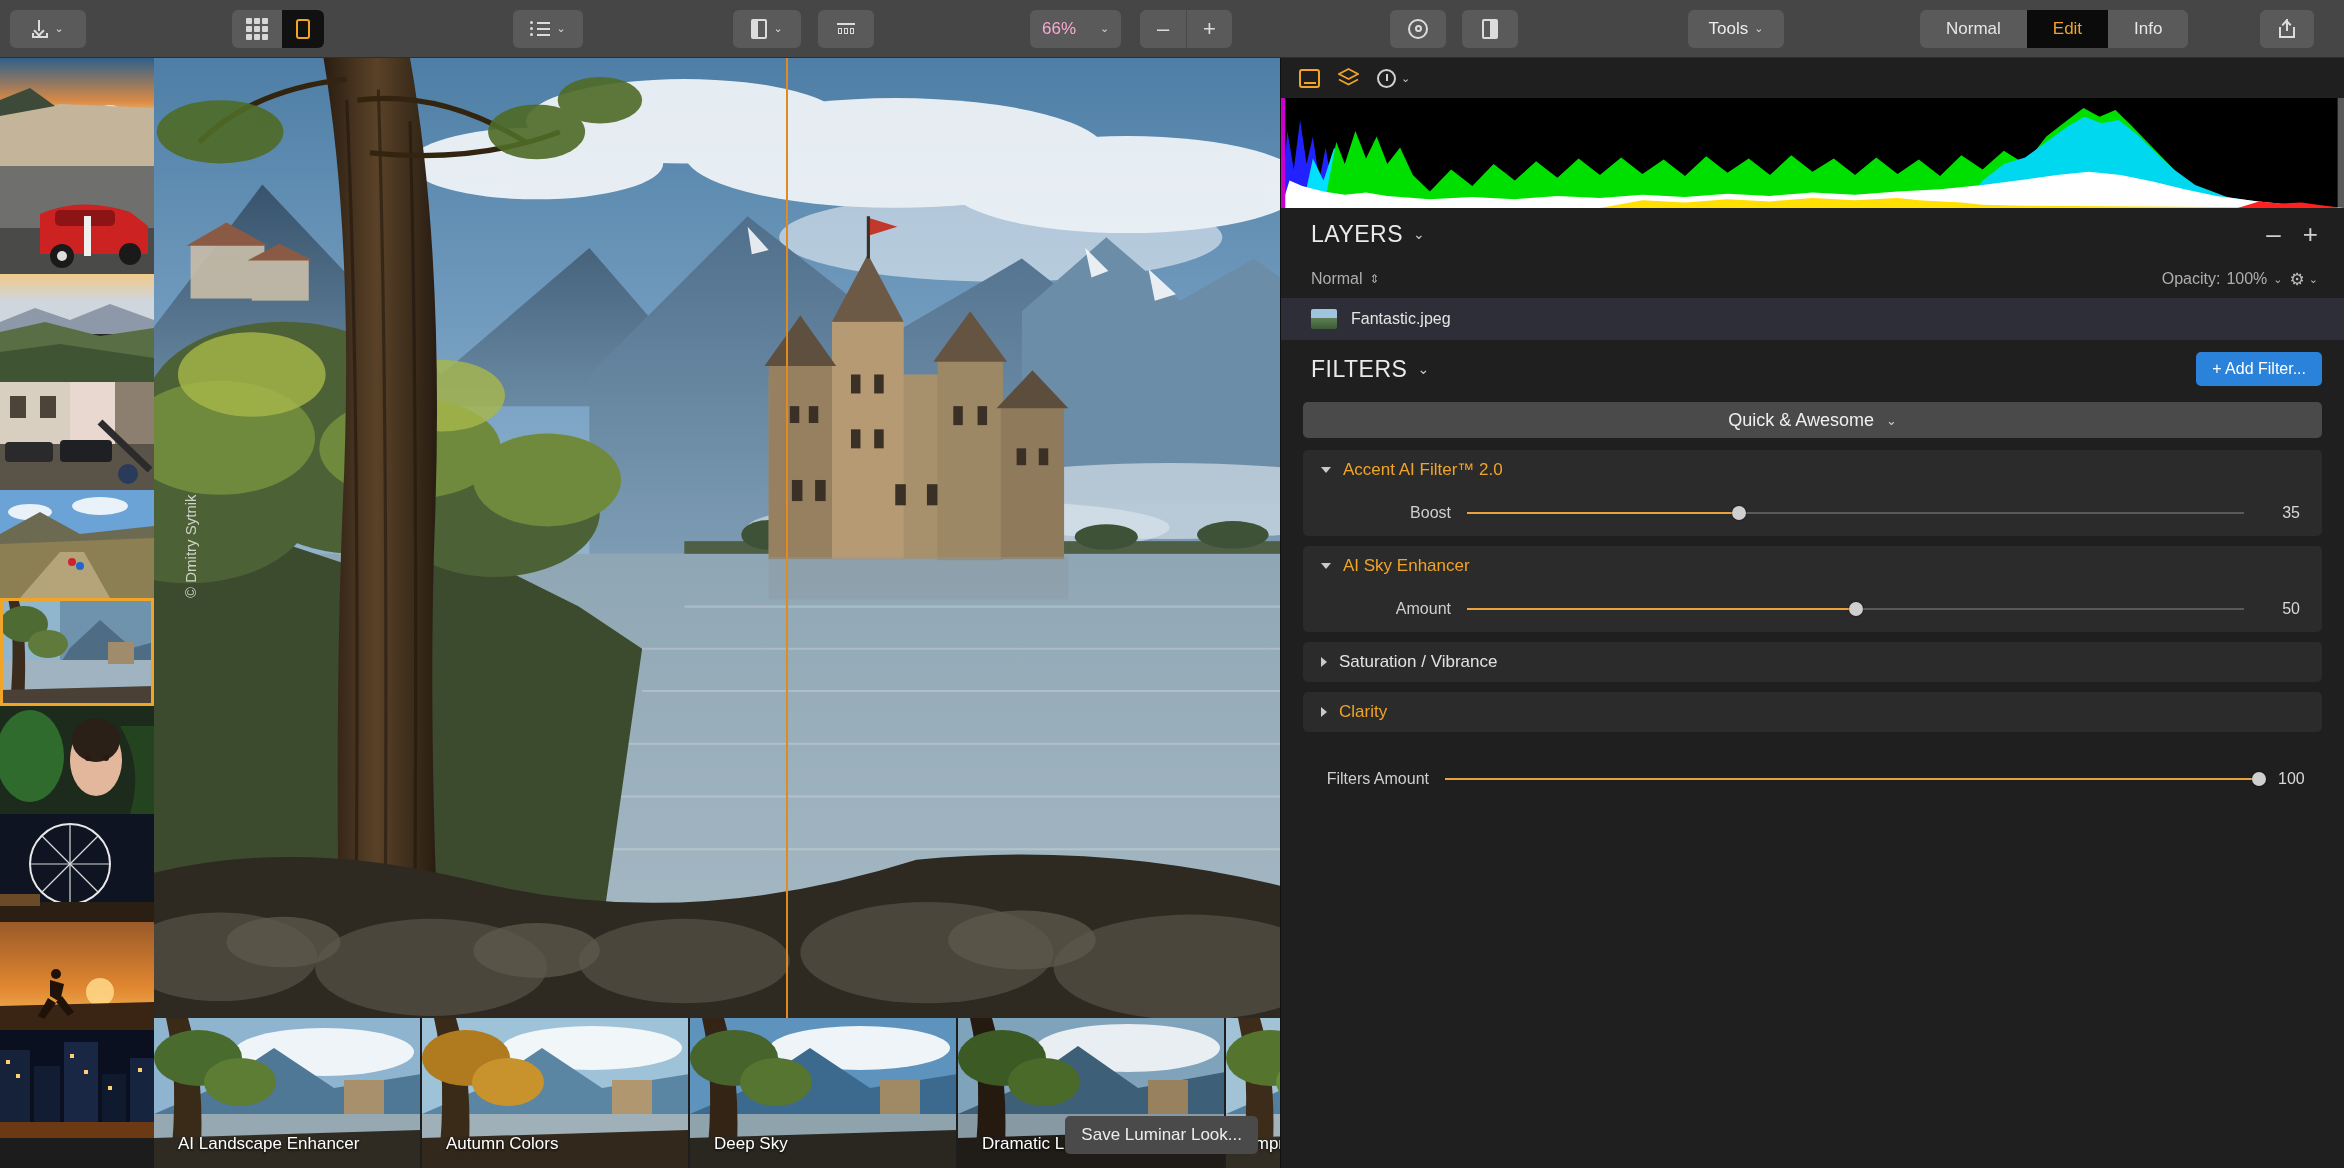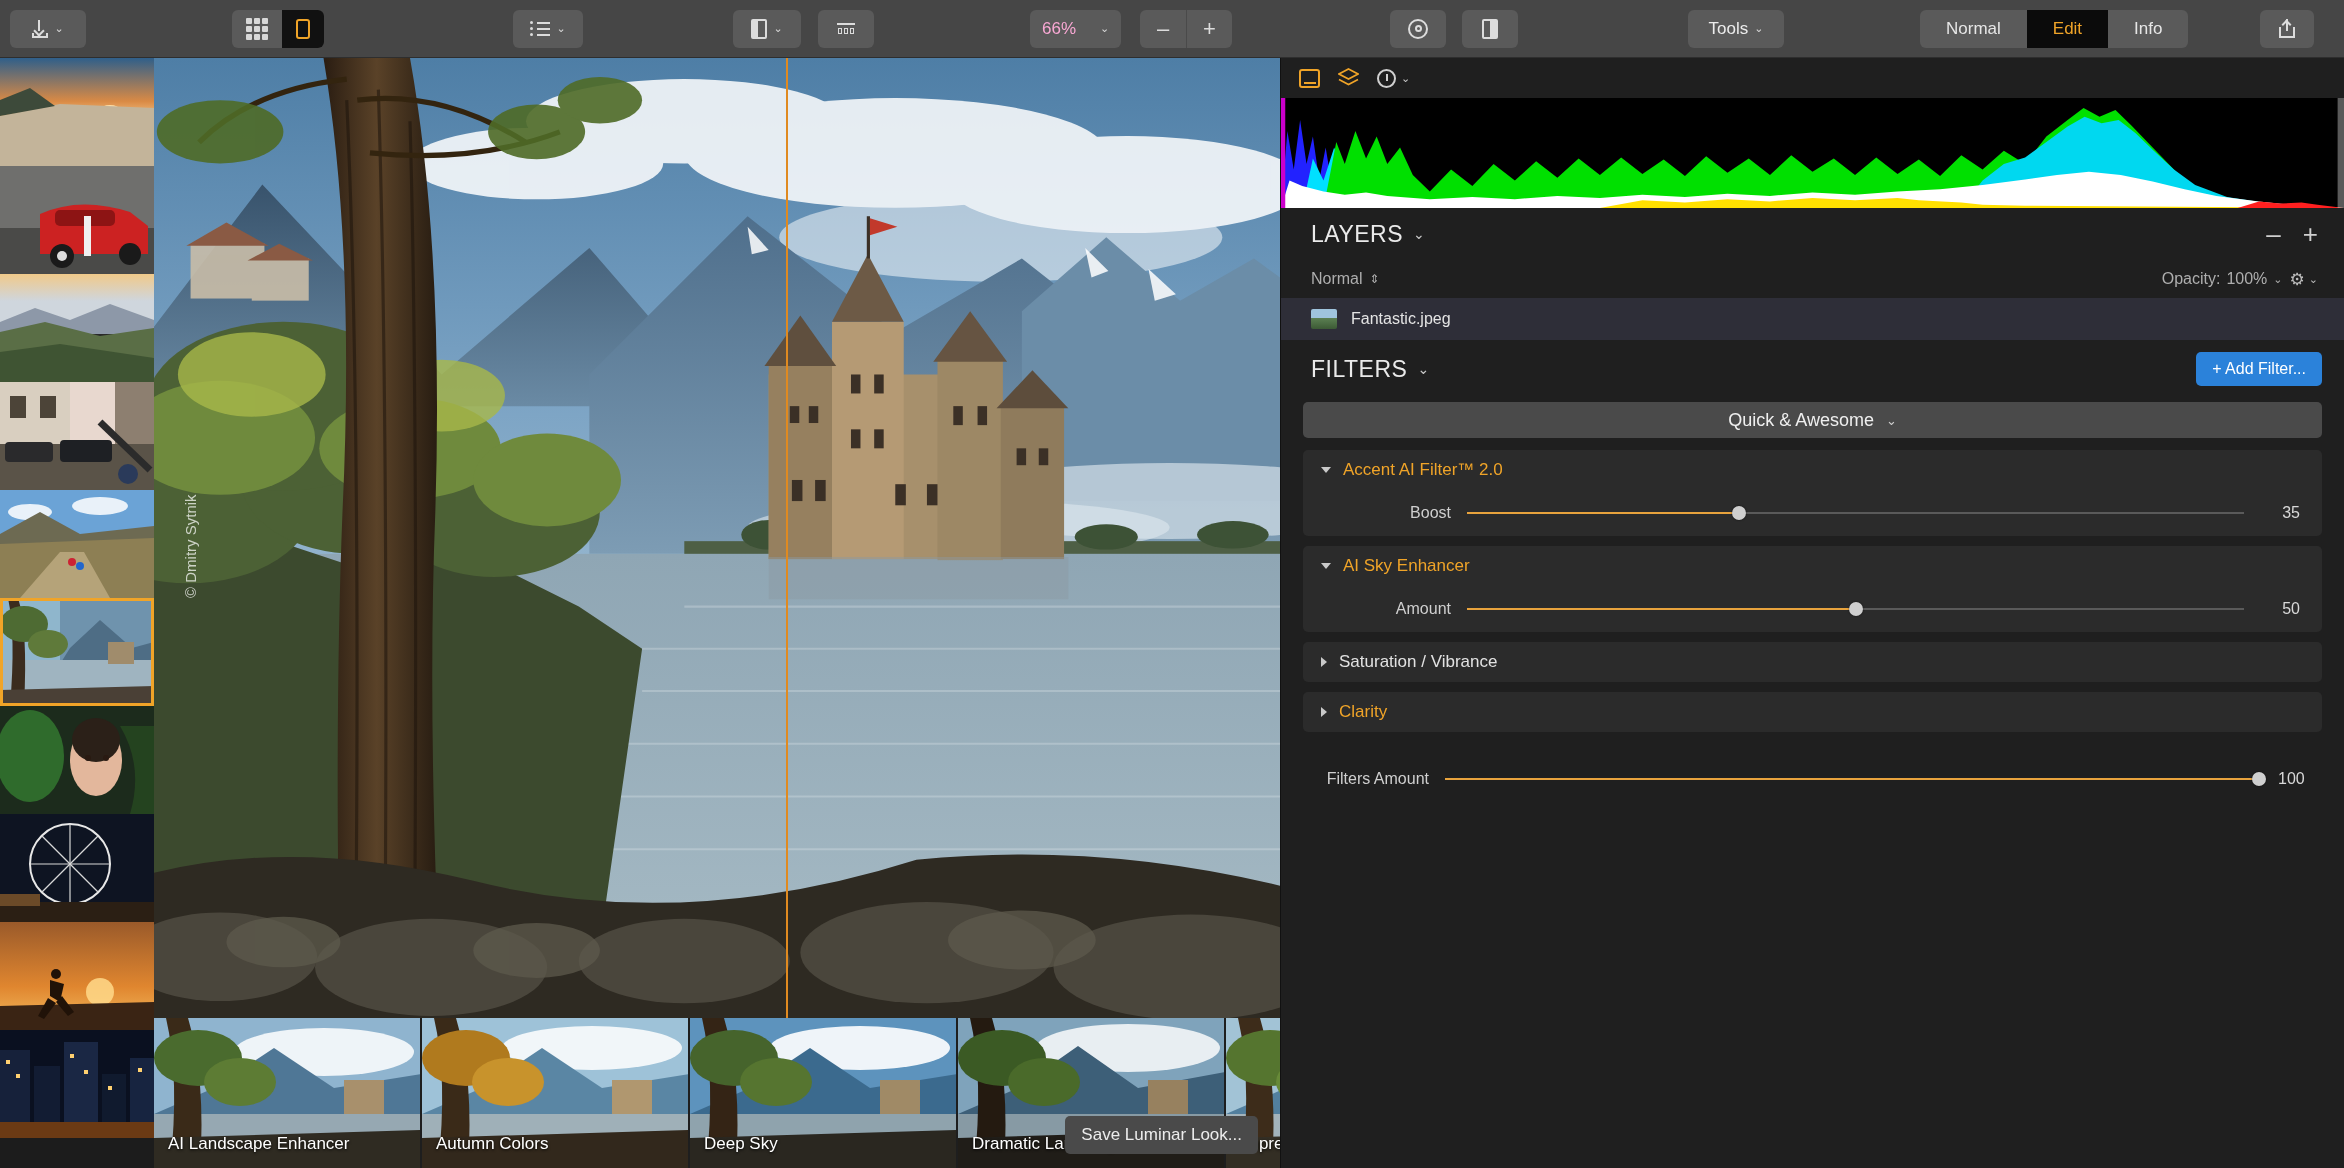--- a/index.html
+++ b/index.html
@@ -98,21 +98,21 @@
   
   .looks-bar { height: 56px; min-height: 56px; background: #242424; display: flex; align-items: center; padding-left: 20px; gap: 14px; }
   .looks-label { color: #d6d6d6; font-size: 17px; }
   .looks-select {
     background: #4d4d4d; border-radius: 5px; color: #efefef; font-size: 17px;
     padding: 7px 14px; display: flex; align-items: center; gap: 14px; cursor: pointer;
   }
   .looks-strip { height: 150px; min-height: 150px; background: #1e1e1e; display: flex; align-items: stretch; overflow: hidden; position: relative; }
   .preset { width: 268px; min-width: 268px; position: relative; overflow: hidden; border-right: 2px solid #1e1e1e; cursor: pointer; }
   .preset .plabel {
-    position: absolute; left: 14px; bottom: 14px; color: #fff; font-size: 17px;
+    position: absolute; left: 24px; bottom: 14px; color: #fff; font-size: 17px;
     text-shadow: 0 1px 3px rgba(0,0,0,0.95); z-index: 3;
   }
   .save-look {
     position: absolute; right: 22px; bottom: 14px;
     background: #4a4a4a; color: #ececec; font-size: 17px;
     padding: 9px 16px; border-radius: 5px; cursor: pointer; z-index: 5;
   }
 
   
   .rpanel { width: 1064px; min-width: 1064px; background: #1f1f1f; display: flex; flex-direction: column; border-left: 1px solid #111; }

